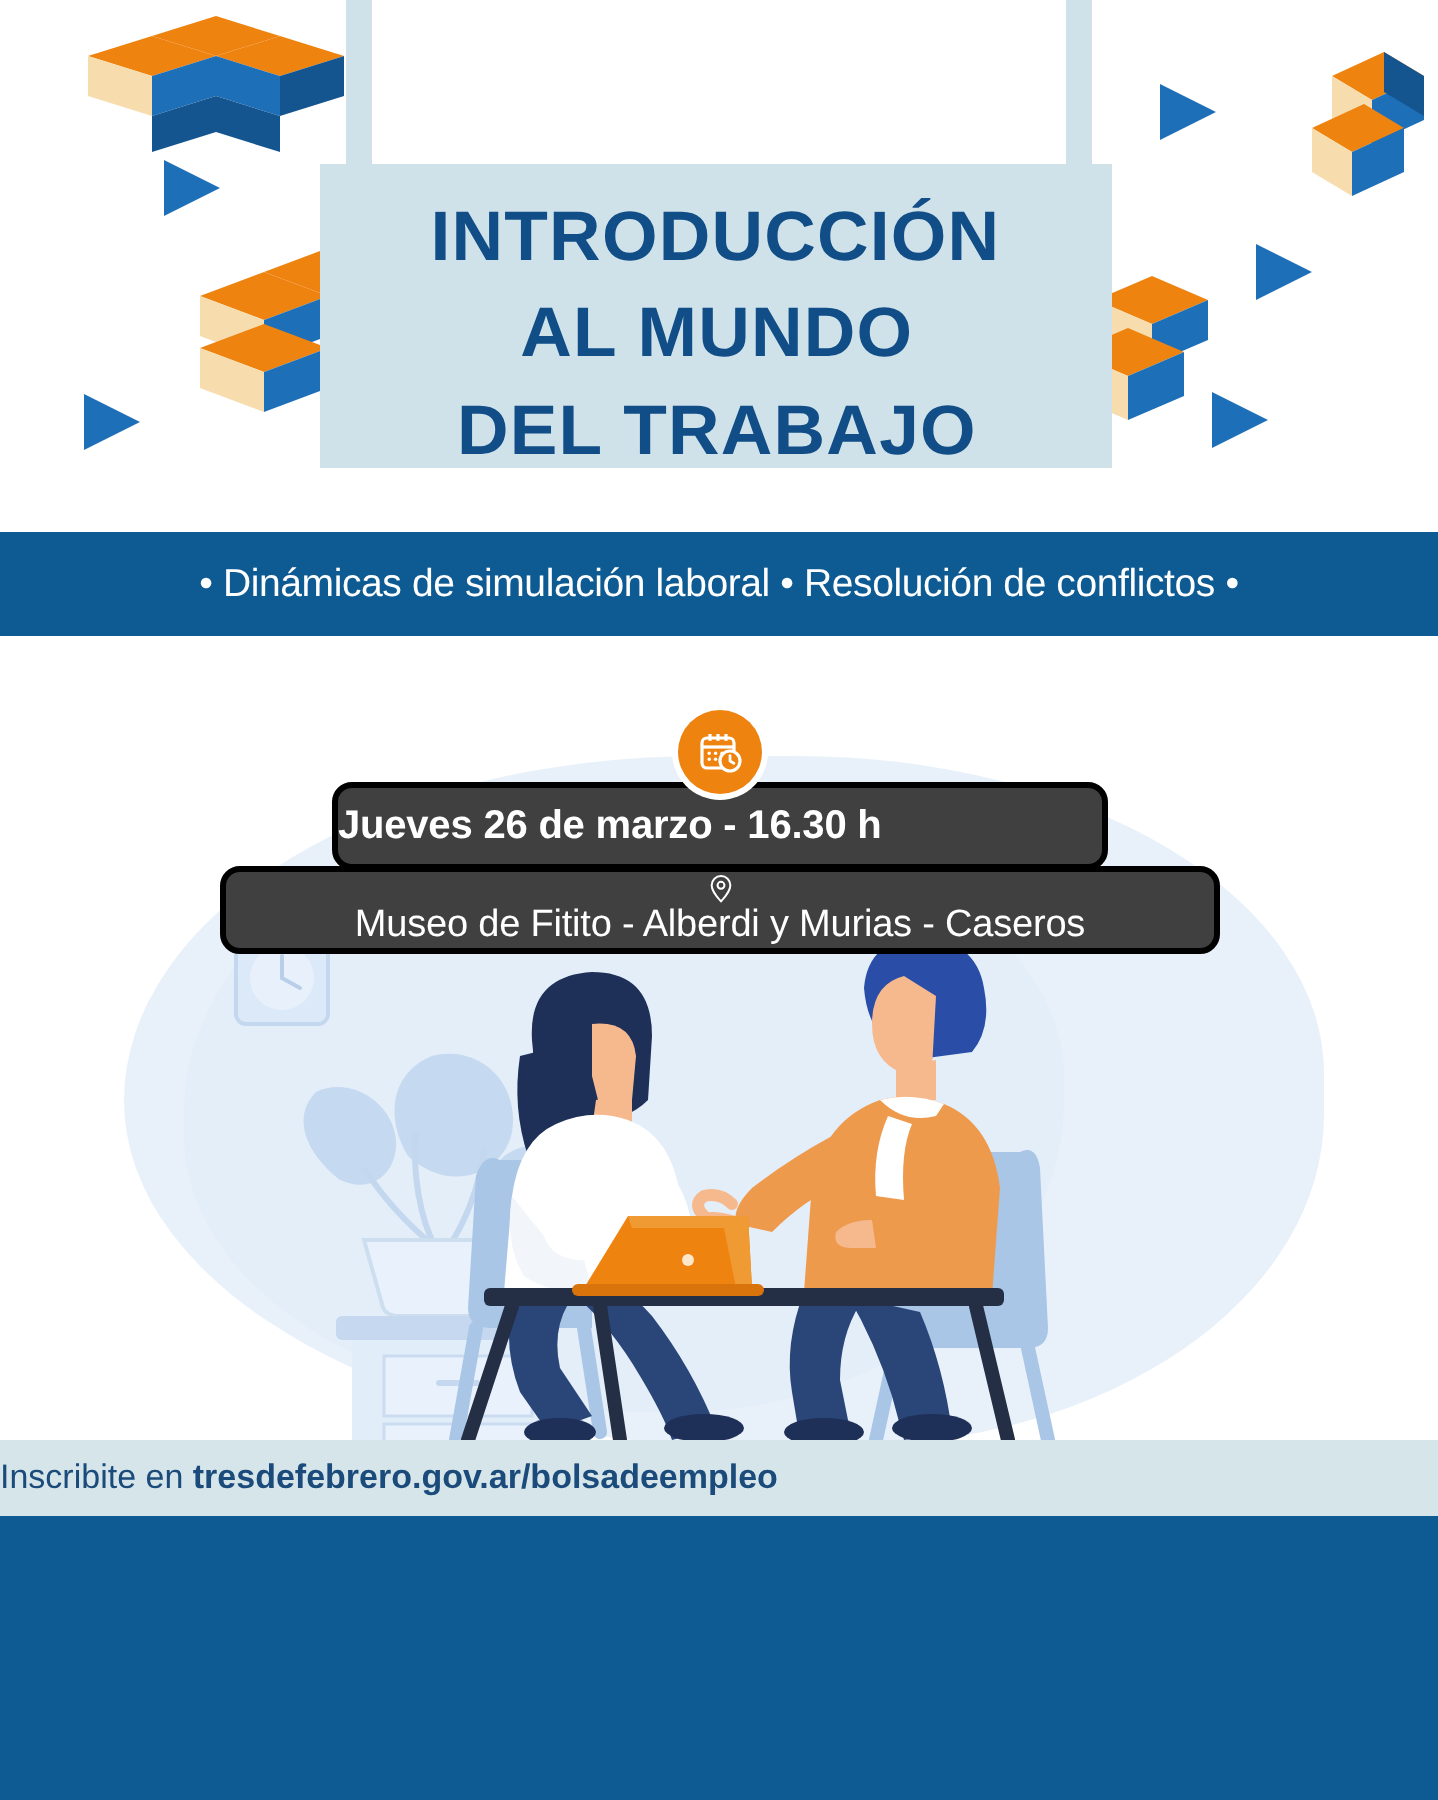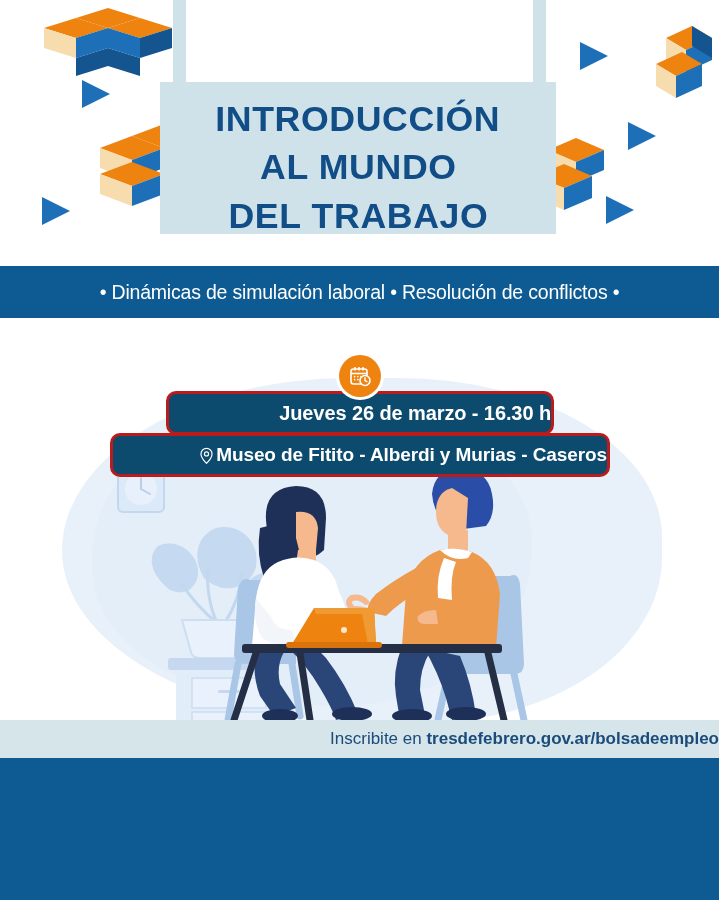--- a/index.html
+++ b/index.html
@@ -76,41 +76,42 @@
   
   #cal-icon-wrap{
     position:absolute;left:339px;top:355px;width:42px;height:42px;
     border-radius:50%;background:#ee8310;
     display:flex;align-items:center;justify-content:center;
     box-shadow:0 0 0 3px #ffffff;
     z-index:6;
   }
   .badge{
     position:absolute;z-index:5;
-    background:#0c4a6e;color:#fff;
-    border:3px solid #b91c1c;
-    display:flex;align-items:center;justify-content:flex-end;
+    background:#404040;color:#fff;
+    border:3px solid #000000;
+    display:flex;align-items:center;justify-content:flex-start;
   }
   #badge-date{
     left:166px;top:391px;width:382px;height:38px;
     border-radius:10px;
     font-size:20px;font-weight:bold;letter-spacing:-0.1px;
   }
   #badge-place{
     left:110px;top:433px;width:494px;height:38px;
     border-radius:10px;
-    font-size:19px;font-weight:700;letter-spacing:-0.1px;
+    font-size:19px;font-weight:400;letter-spacing:-0.1px;
     gap:0;
+    flex-direction:column;
   }
 
   
   #signup-band{
     position:absolute;left:0;top:720px;width:719px;height:38px;
     background:#d5e5ea;
-    display:flex;align-items:center;justify-content:flex-end;
+    display:flex;align-items:center;justify-content:flex-start;
   }
   #signup-text{color:#1b4b7a;font-size:17px;}
   #signup-text b{font-weight:bold;}
 
   
   #footer{
     position:absolute;left:0;top:758px;width:719px;height:142px;
     background:#0d5b92;
   }
 </style>

